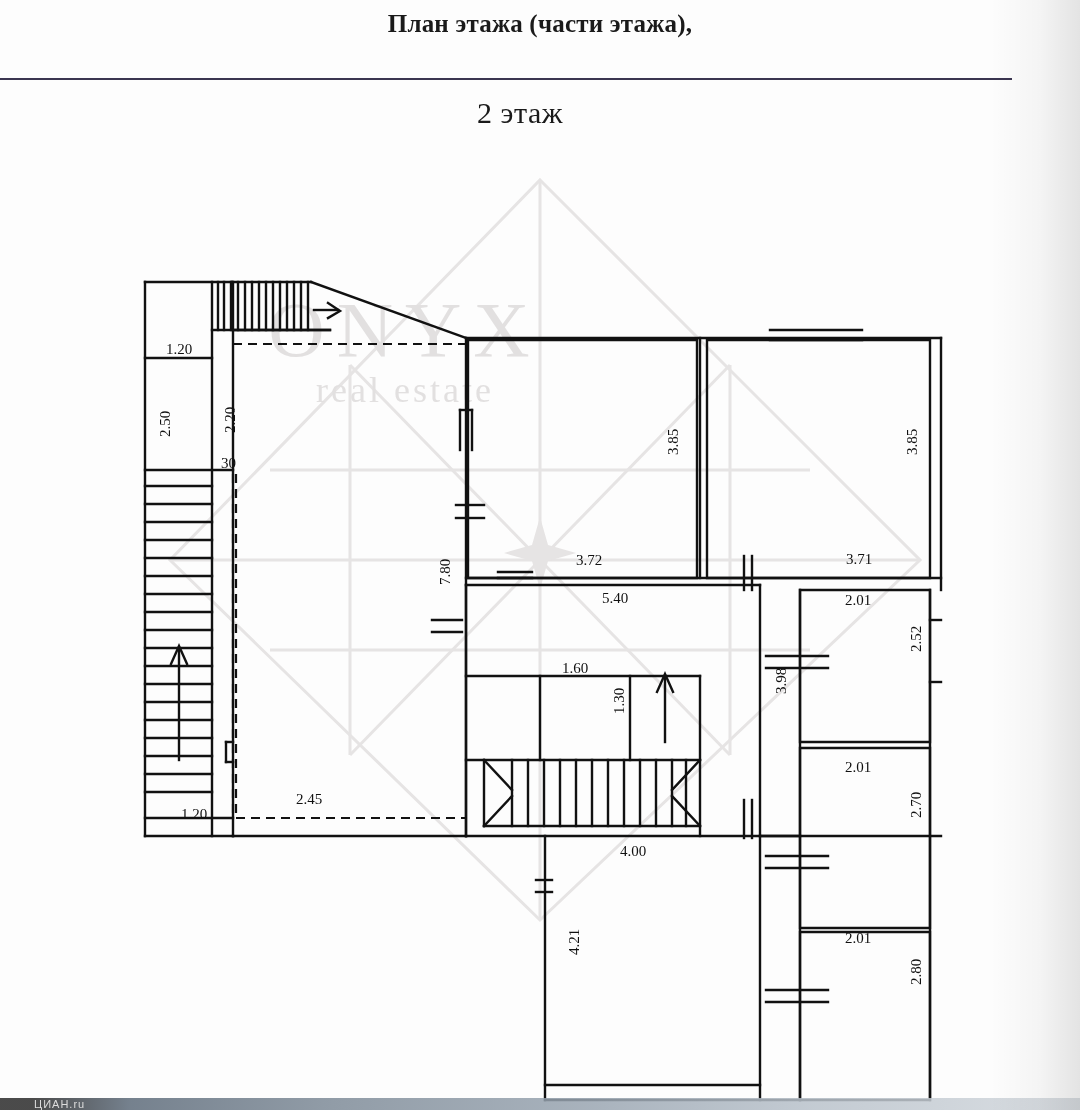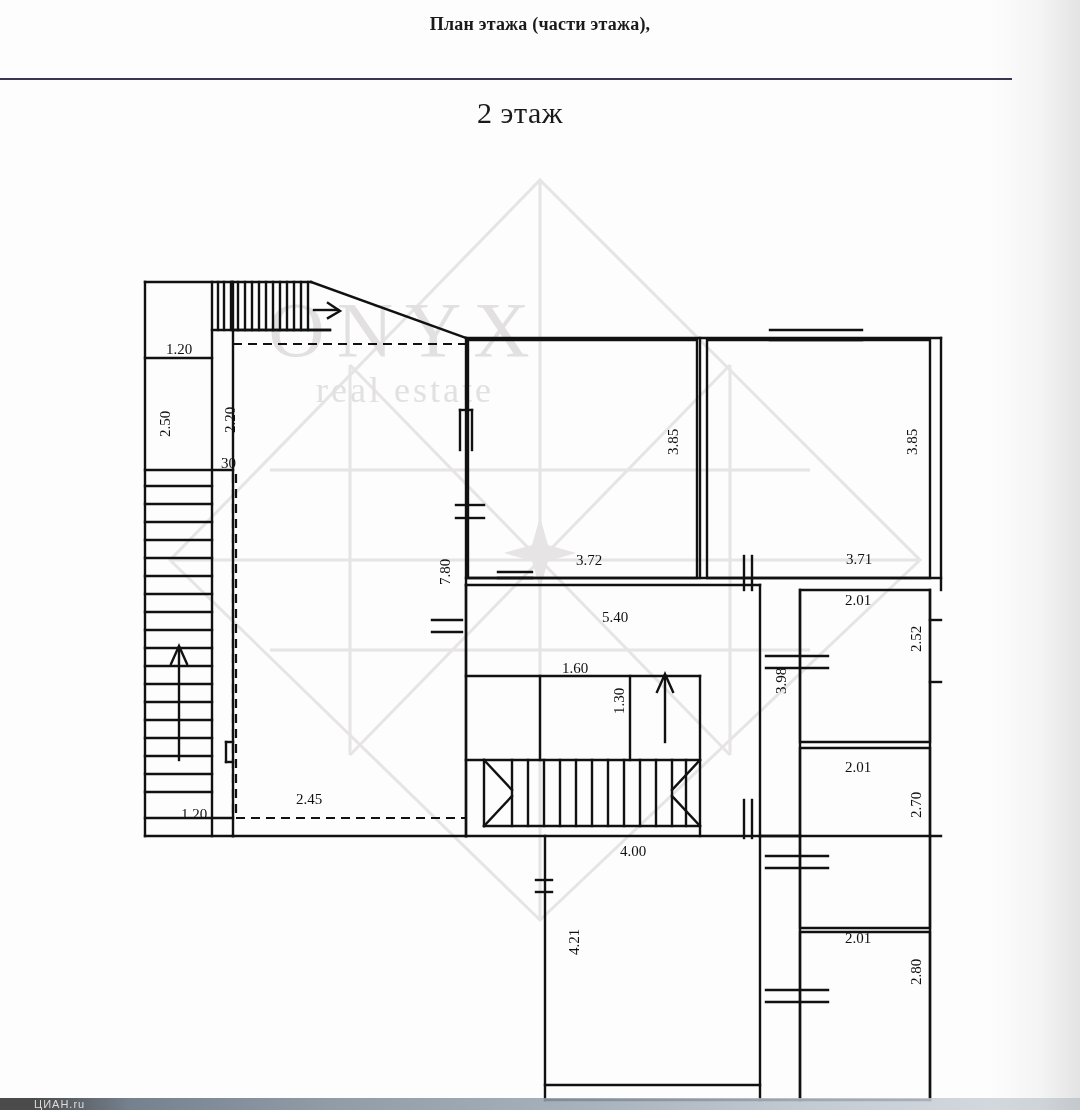--- a/index.html
+++ b/index.html
@@ -32,21 +32,21 @@
     pointer-events: none;
   }
   #header {
     position: absolute;
     left: 0; top: 0;
     width: 1080px;
     padding-top: 10px;
     text-align: center;
   }
   #header .ttl-line {
-    font-size: 18px;
+    font-size: 25px;
     font-weight: bold;
     line-height: 28px;
     letter-spacing: 0.2px;
   }
   #hr-top {
     position: absolute;
     left: 0; top: 78px;
     width: 1012px;
     height: 0;
     border-top: 2px solid #3a3550;
@@ -327,21 +327,21 @@
     <div class="dim vert" style="left:157px; top:437px;">2.50</div>
     <div class="dim vert" style="left:222px; top:433px;">2.20</div>
     <div class="dim" style="left:221px; top:455px;">30</div>
     <div class="dim" style="left:181px; top:806px;">1.20</div>
     <div class="dim" style="left:296px; top:791px;">2.45</div>
     <div class="dim vert" style="left:437px; top:585px;">7.80</div>
     <div class="dim" style="left:576px; top:552px;">3.72</div>
     <div class="dim vert" style="left:665px; top:455px;">3.85</div>
     <div class="dim" style="left:802px; top:551px;margin-left:44px;">3.71</div>
     <div class="dim vert" style="left:904px; top:455px;">3.85</div>
-    <div class="dim" style="left:602px; top:590px;margin-top:19px;">5.40</div>
+    <div class="dim" style="left:602px; top:590px;">5.40</div>
     <div class="dim" style="left:845px; top:592px;">2.01</div>
     <div class="dim vert" style="left:908px; top:652px;">2.52</div>
     <div class="dim" style="left:562px; top:660px;">1.60</div>
     <div class="dim vert" style="left:611px; top:714px;">1.30</div>
     <div class="dim vert" style="left:773px; top:694px;">3.98</div>
     <div class="dim" style="left:845px; top:759px;">2.01</div>
     <div class="dim vert" style="left:908px; top:818px;">2.70</div>
     <div class="dim" style="left:620px; top:843px;">4.00</div>
     <div class="dim vert" style="left:566px; top:955px;">4.21</div>
     <div class="dim" style="left:845px; top:930px;">2.01</div>

